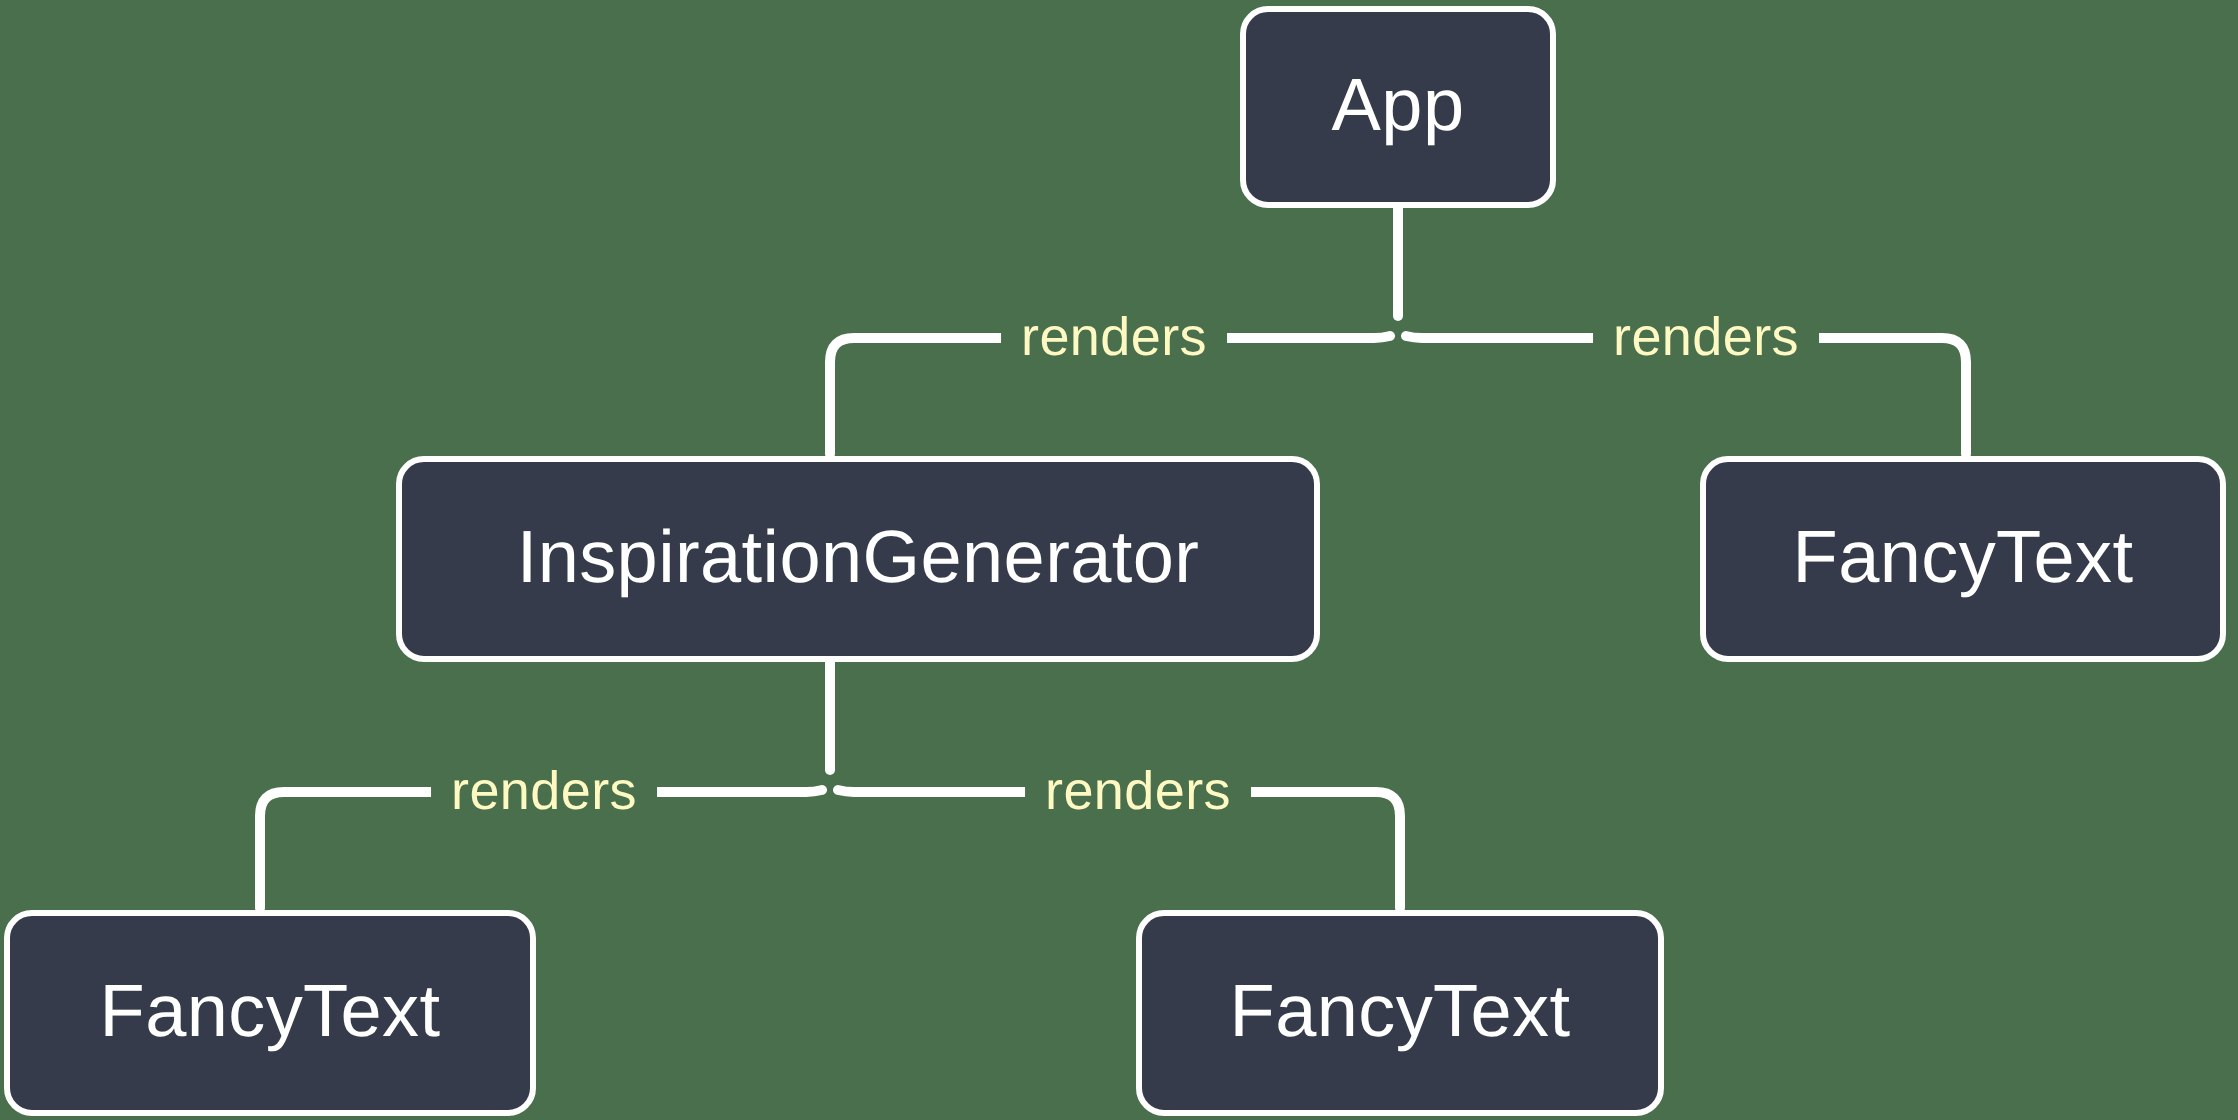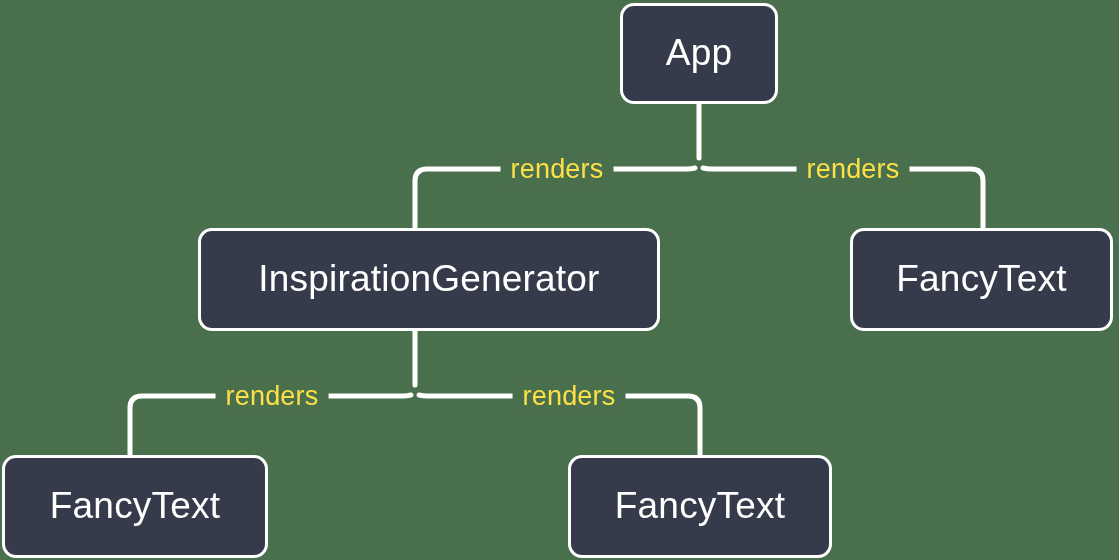--- a/index.html
+++ b/index.html
@@ -48,21 +48,21 @@
   .edge-path {
     fill: none;
     stroke: #ffffff;
     stroke-width: 5;
     stroke-linecap: round;
     stroke-linejoin: round;
   }
   .edge-label {
     position: absolute;
     z-index: 2;
-    color: #fde047;
+    color: #fef9c3;
     font-size: 27px;
     font-weight: 400;
     line-height: 1;
     letter-spacing: 0.2px;
     transform: translate(-50%, -50%);
     background: #4a6f4c;
     padding: 2px 10px;
     white-space: nowrap;
   }
 </style>

